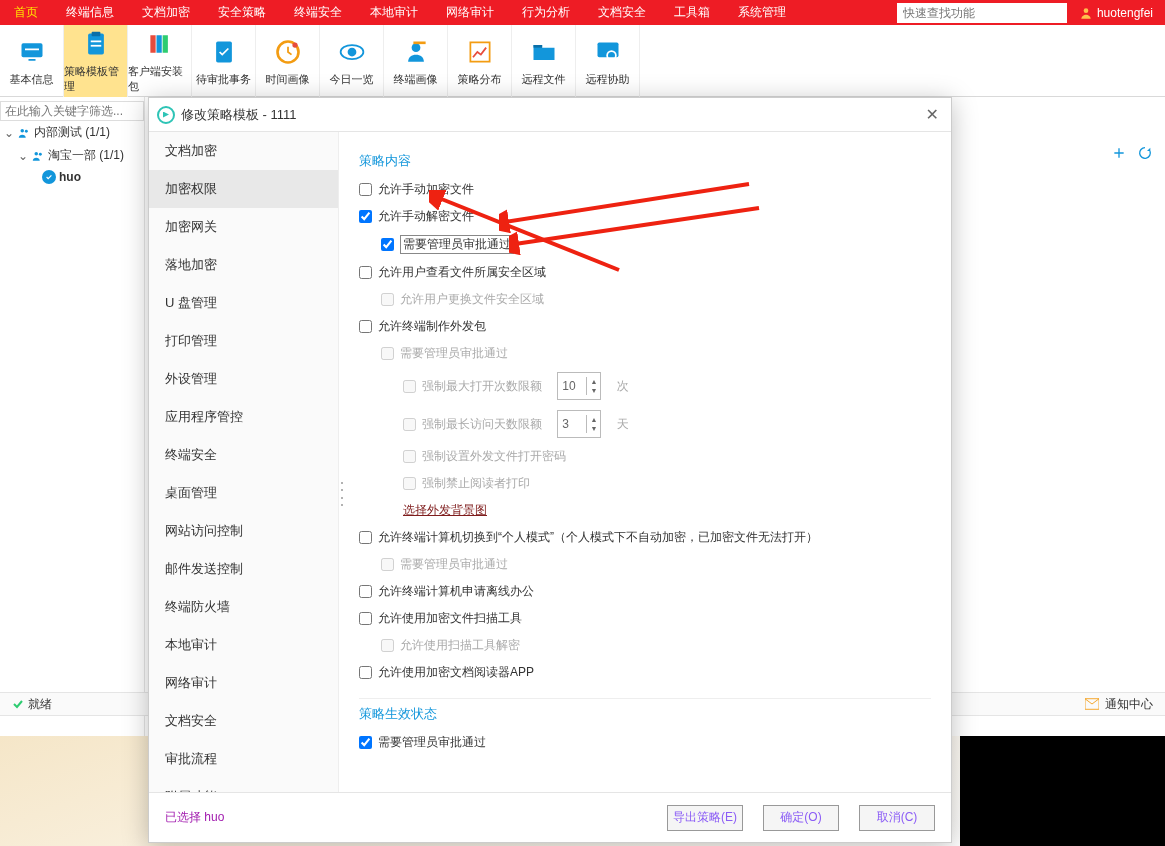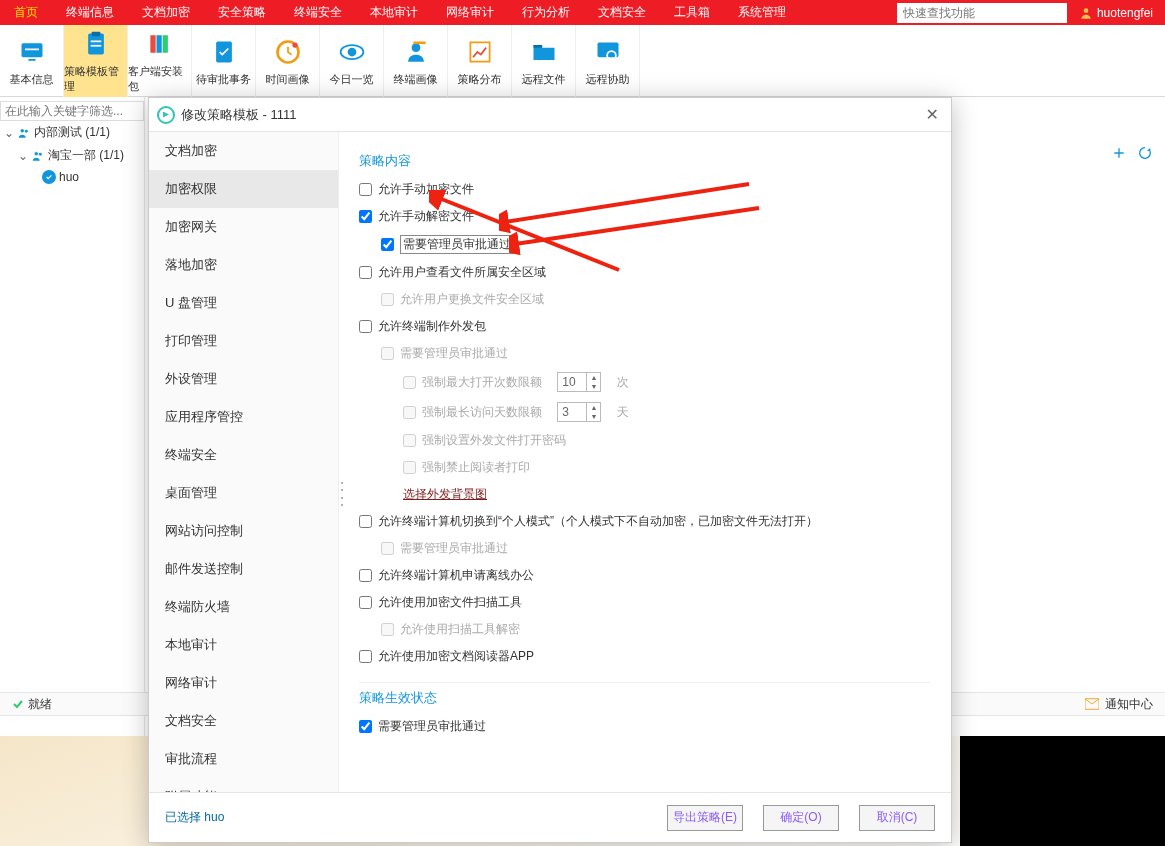--- a/index.html
+++ b/index.html
@@ -41,28 +41,28 @@
 .mside{width:190px;background:#fafafa;border-right:1px solid #eee;overflow:auto}
 .mside .it{padding:10px 16px;cursor:pointer;color:#333;font-size:13px}
 .mside .it.sel{background:#e8e8e8}
 .mcontent{flex:1;overflow:auto;padding:14px 20px 6px 20px;position:relative}
 .sect{color:#1296db;font-size:13px;margin:6px 0}
 .opt{display:flex;align-items:center;gap:6px;padding:5px 0;color:#333}
 .opt.dis{color:#aaa}
 .opt input[type=checkbox]{width:13px;height:13px}
 .ind1{margin-left:22px}
 .ind2{margin-left:44px}
-.nbox{width:44px;height:20px;border:1px solid #bbb;display:inline-flex;align-items:center;justify-content:space-between;padding:0 0 0 4px;color:#666}
+.nbox{width:44px;height:28px;border:1px solid #bbb;display:inline-flex;align-items:center;justify-content:space-between;padding:0 0 0 4px;color:#666}
 .nbox .sp{width:14px;height:18px;border-left:1px solid #bbb;display:flex;flex-direction:column}
 .nbox .sp div{flex:1;display:flex;align-items:center;justify-content:center;font-size:7px;color:#666}
 .link{color:#7f1d1d;text-decoration:underline;cursor:pointer}
 .grab{position:absolute;left:0;top:350px;width:6px;height:24px;display:flex;flex-direction:column;justify-content:space-between;align-items:center}
 .grab i{width:2px;height:2px;background:#999;border-radius:50%}
 .mfoot{height:50px;border-top:1px solid #e5e5e5;display:flex;align-items:center;padding:0 16px;gap:20px}
-.mfoot .sel{color:#0369a1;flex:1}
+.mfoot .sel{color:#a21caf;flex:1}
 .mfoot button{min-width:76px;height:26px;border:1px solid #999;background:#f5f5f5;cursor:pointer;color:#8b5cf6}
 .arrow{position:absolute;pointer-events:none}
 svg.ric{width:28px;height:28px}
 </style>
 </head>
 <body>
 
 <div class="topbar">
   <div class="tab active">首页</div>
   <div class="tab">终端信息</div>
@@ -207,21 +207,21 @@
             <path d="M3 20c0-3 3-5 6-5s6 2 6 5z"></path>
           </svg>
           <span>淘宝一部 (1/1)</span>
         </div>
       <div class="trow" style="padding-left:42px">
           <span class="badge">
             <svg width="8" height="8" viewBox="0 0 10 10">
               <path d="M2 5l2 2 4-4" stroke="#fff" stroke-width="1.5" fill="none"></path>
             </svg>
           </span>
-          <span style="font-weight:normal">huo</span>
+          <span style="font-weight:bold">huo</span>
         </div>
     </div>
   </div>
 
   <div class="rightactions">
     <svg viewBox="0 0 24 24">
         <path d="M11 5h2v14h-2zM5 11h14v2H5z"></path>
       </svg>
     <svg viewBox="0 0 24 24">
         <path d="M12 4a8 8 0 107.4 5" fill="none" stroke="#1296db" stroke-width="2"></path>

